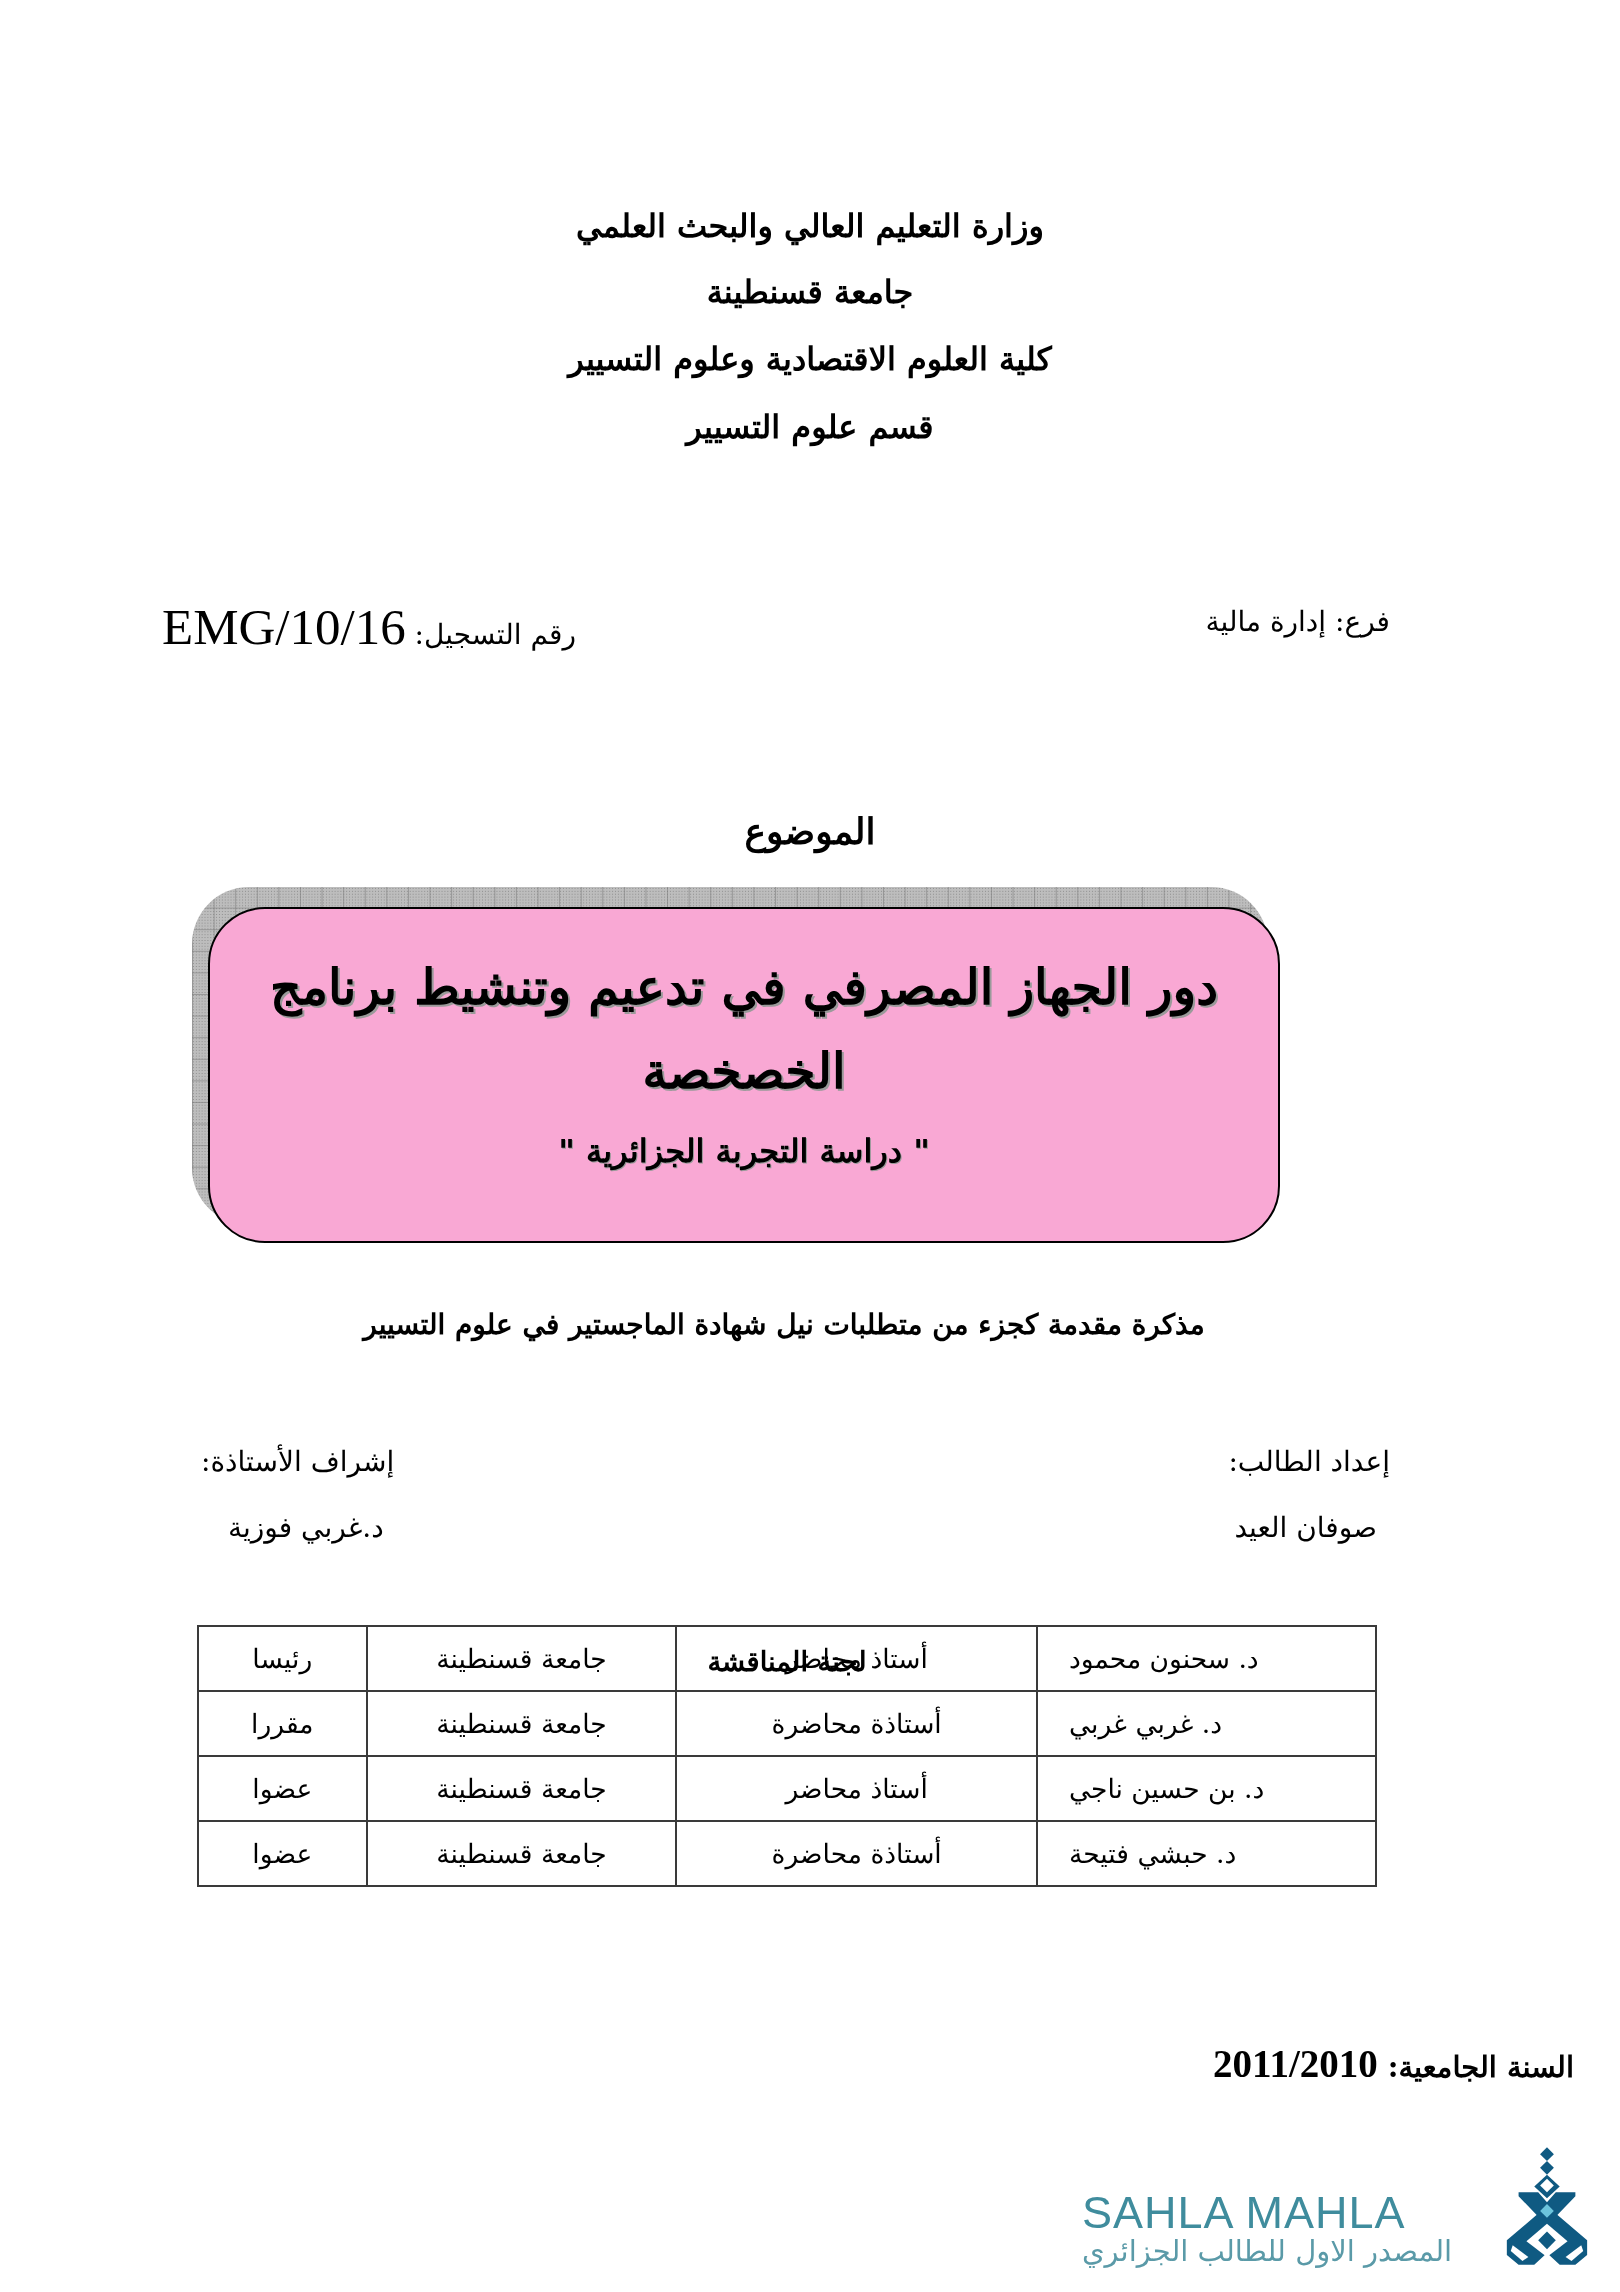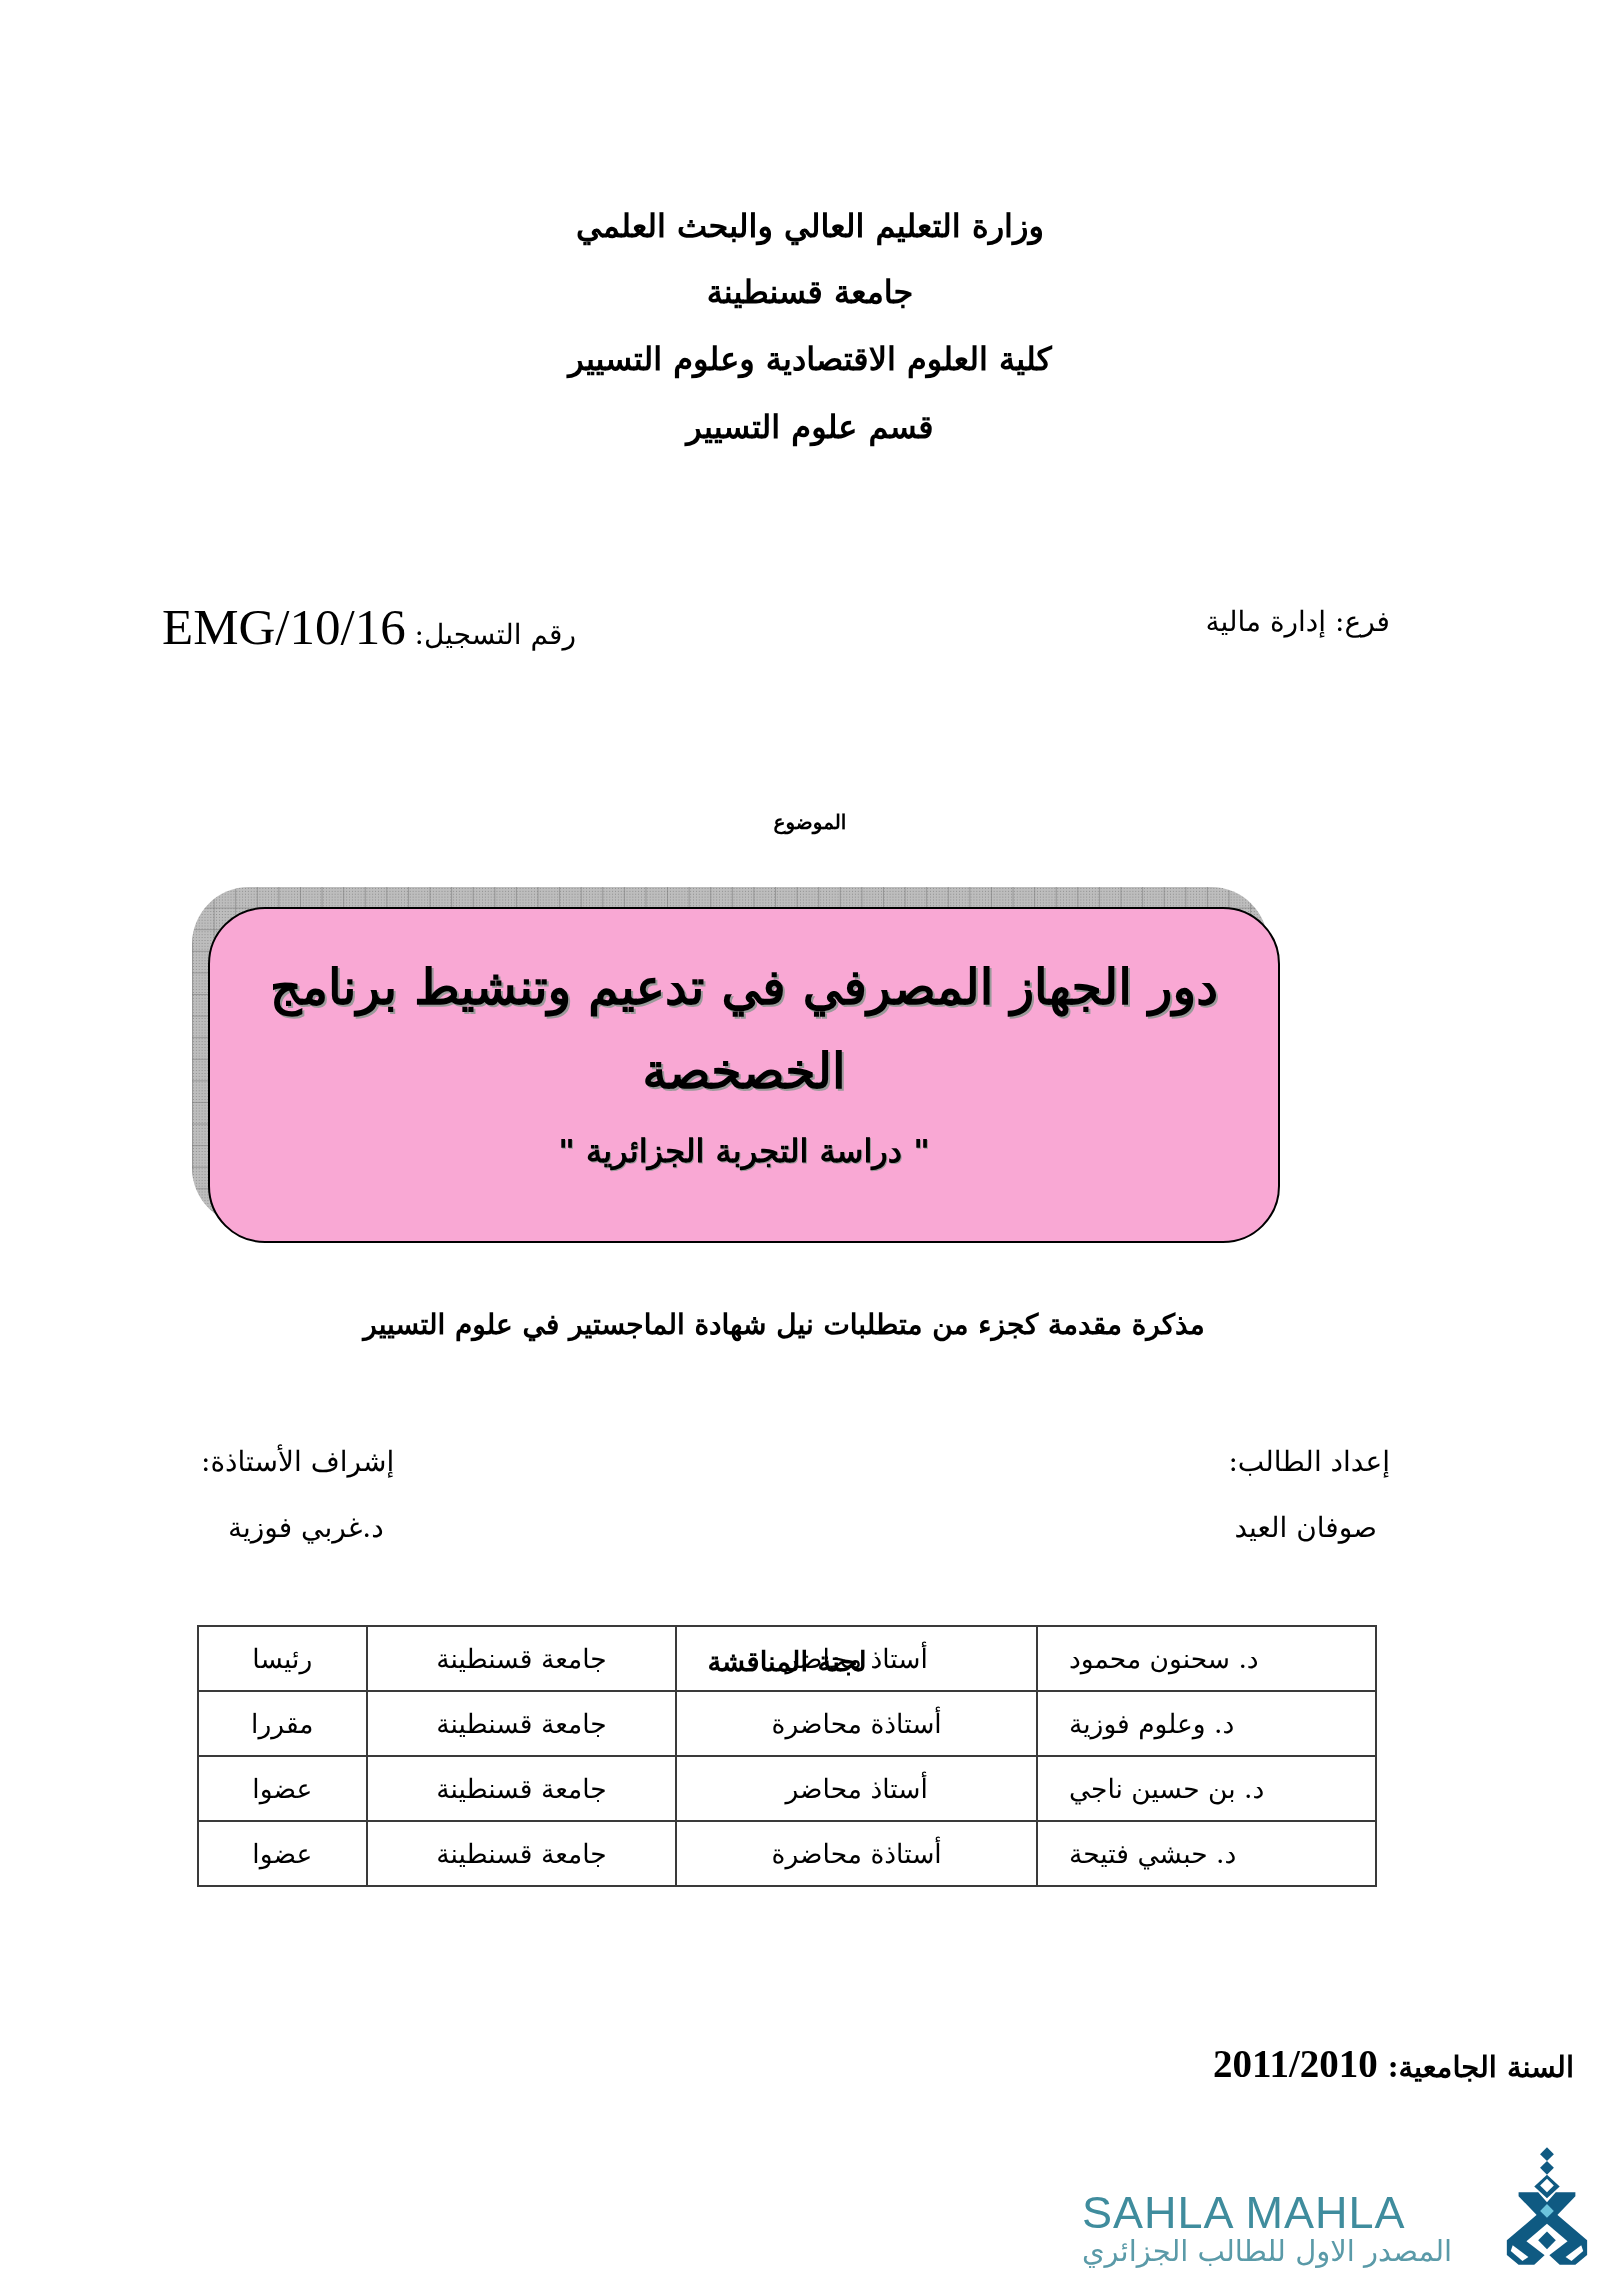--- a/index.html
+++ b/index.html
@@ -7,21 +7,21 @@
          font-family: "DejaVu Serif", "Liberation Serif", serif; color: #000; }
   .abs { position: absolute; }
   .rtl { direction: rtl; unicode-bidi: embed; }
   .center { left: 0; width: 1620px; text-align: center; }
 
   .header-line { font-size: 32px; font-weight: bold; line-height: 1; }
 
   .meta { font-size: 28px; line-height: 1; white-space: nowrap; }
   .reg-number { font-family: "Liberation Serif", serif; font-size: 51px; direction: ltr; }
 
-  .subject-label { font-size: 20px; font-weight: bold; }
+  .subject-label { font-size: 36px; font-weight: bold; }
 
   
   .title-shadow { left: 192px; top: 887px; width: 1076px; height: 338px;
                   border-radius: 57px;
                   background-color: #bdbdbd;
                   background-image:
                     linear-gradient(90deg, rgba(120,120,120,0.55) 1px, transparent 1px),
                     linear-gradient(0deg, rgba(120,120,120,0.55) 1px, transparent 1px),
                     radial-gradient(#8d8d8d 0.8px, transparent 0.9px);
                   background-size: 21.6px 21.6px, 21.6px 21.6px, 2.9px 2.9px; }
@@ -92,21 +92,21 @@
 
 <table class="committee">
   <tbody>
     <tr>
       <td class="col-name">د. سحنون محمود</td>
       <td class="col-rank">أستاذ محاضر</td>
       <td class="col-uni">جامعة قسنطينة</td>
       <td class="col-role">رئيسا</td>
     </tr>
     <tr>
-      <td class="col-name">د. وعلوم فوزية</td>
+      <td class="col-name">د. غربي غربي</td>
       <td class="col-rank">أستاذة محاضرة</td>
       <td class="col-uni">جامعة قسنطينة</td>
       <td class="col-role">مقررا</td>
     </tr>
     <tr>
       <td class="col-name">د. بن حسين ناجي</td>
       <td class="col-rank">أستاذ محاضر</td>
       <td class="col-uni">جامعة قسنطينة</td>
       <td class="col-role">عضوا</td>
     </tr>

